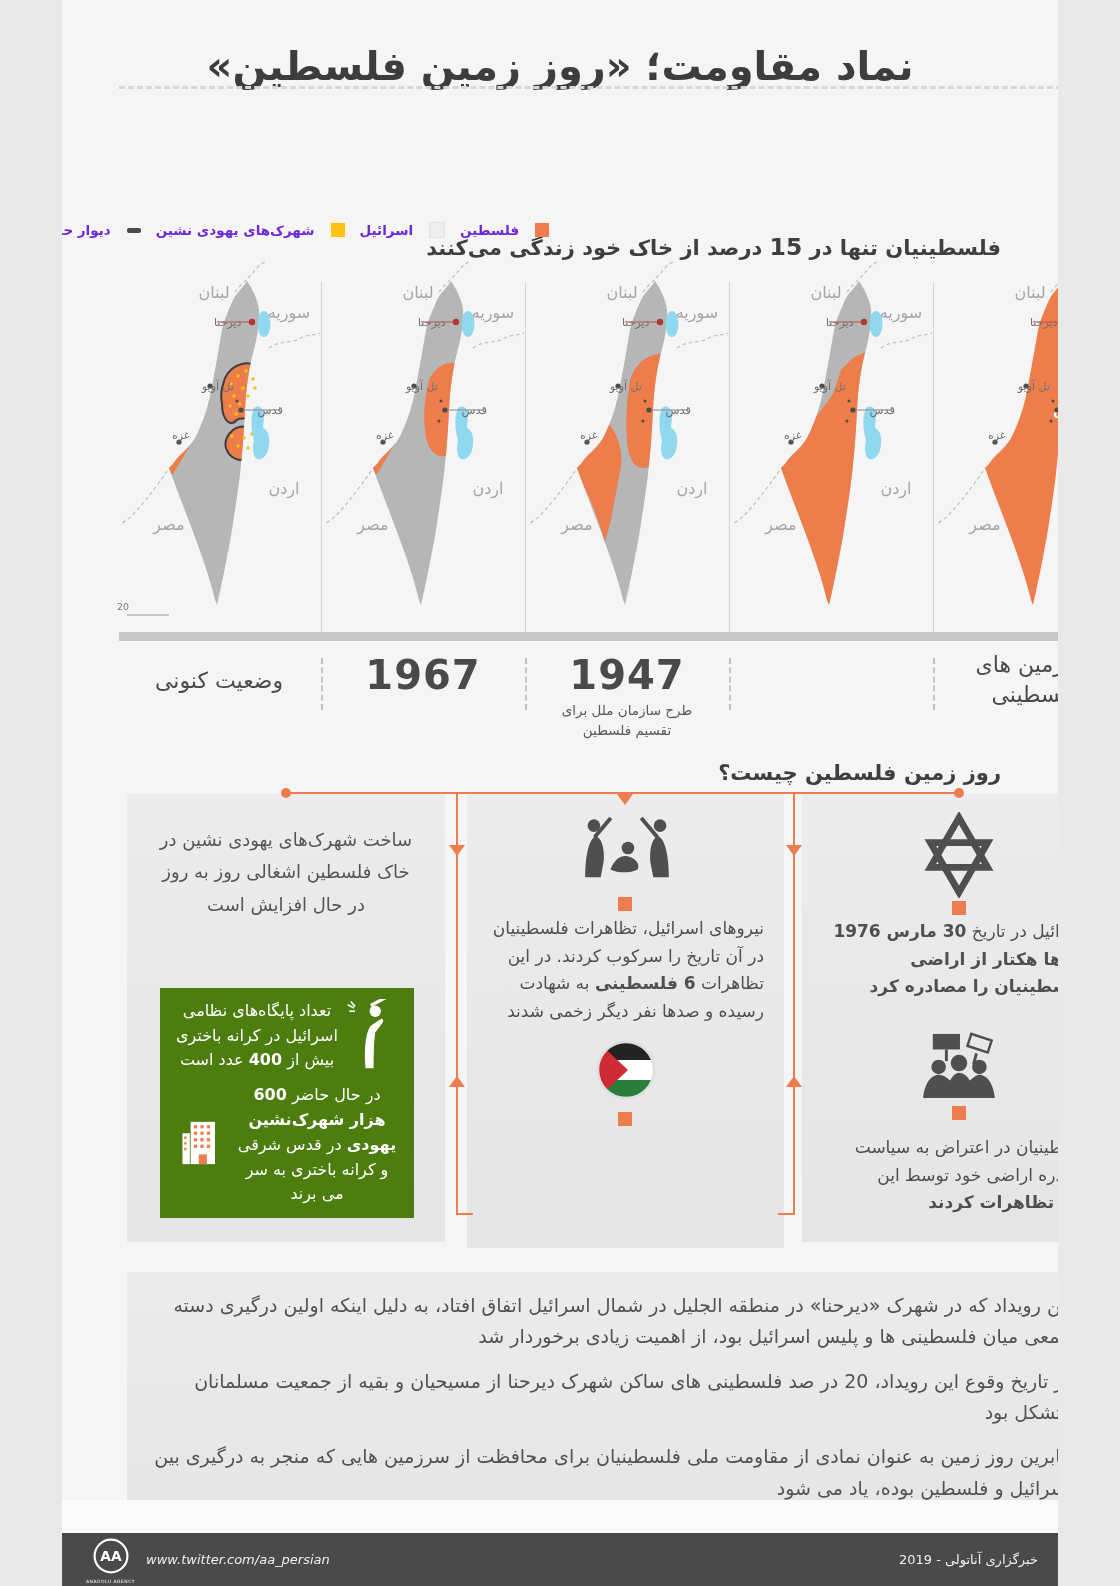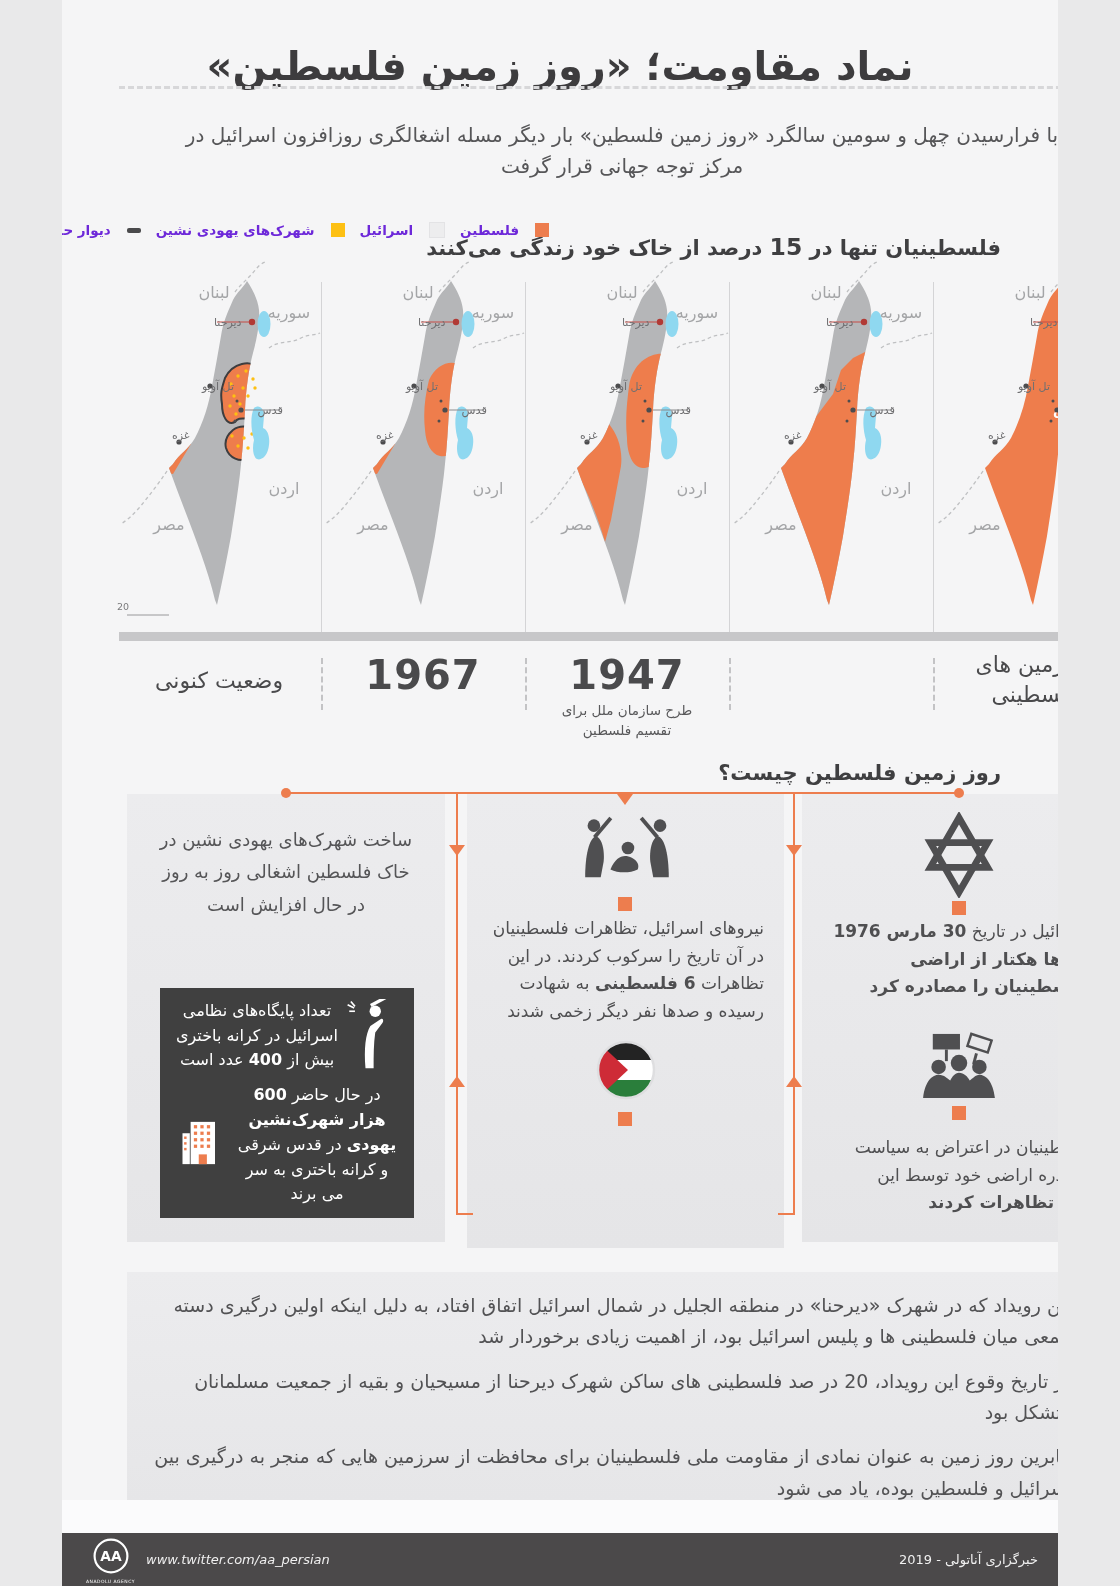--- a/index.html
+++ b/index.html
@@ -38,21 +38,21 @@
   
   .what-heading{top:744px;right:57px;font-size:21px;font-weight:bold;color:#3f3f41;}
   .col{background:linear-gradient(#ececee,#e5e5e7);}
   .col-par{font-size:17px;line-height:1.62;color:#4f4f51;text-align:right;}
   .osq{background:#ed7d4e;width:14px;height:14px;}
   .conn{background:#ed7d4e;}
   .conn-dot{width:10px;height:10px;border-radius:50%;background:#ed7d4e;}
   .arrow-down{width:0;height:0;border-left:8px solid transparent;border-right:8px solid transparent;border-top:11px solid #ed7d4e;}
   .arrow-up{width:0;height:0;border-left:8px solid transparent;border-right:8px solid transparent;border-bottom:11px solid #ed7d4e;}
 
-  .orange-box{background:#404040;color:#fff;padding:16px 16px;box-sizing:border-box;}
+  .orange-box{background:#4d7c0f;color:#fff;padding:16px 16px;box-sizing:border-box;}
   .ob-item{display:flex;align-items:center;gap:8px;}
   .ob-text{font-size:16px;line-height:1.55;text-align:center;flex:1;}
 
   
   .notes-panel{top:1272px;left:65px;width:990px;height:228px;background:linear-gradient(#ececee,#e6e6e8);box-sizing:border-box;padding:18px 26px;display:flex;flex-direction:column;gap:13px;}
   .note-row{display:flex;gap:8px;align-items:flex-start;}
   .note-marker{width:11px;height:11px;background:#ed7d4e;margin-top:9px;flex:0 0 auto;}
   .note-text{font-size:19px;line-height:1.65;color:#525254;text-align:right;}
 
   
@@ -133,21 +133,20 @@
         <circle cx="121" cy="188" r="1.7"></circle>
           <circle cx="131" cy="190" r="1.7"></circle>
           <circle cx="115" cy="178" r="1.7"></circle>
         <circle cx="135" cy="176" r="1.7"></circle>
       </g>
     </defs>
   </svg>
 
   <h1 class="abs title">نماد مقاومت؛ «روز زمین فلسطین»</h1>
   <div class="abs dashed-sep"></div>
-  <p class="abs subtitle">با فرارسیدن چهل و سومین سالگرد «روز زمین فلسطین» بار دیگر مسله اشغالگری روزافزون اسرائیل در مرکز توجه جهانی قرار گرفت</p>
 
   <h2 class="abs land-heading">فلسطینیان تنها در <b>15</b> درصد از خاک خود زندگی می‌کنند</h2>
   <div class="abs legend">
     <span class="legend-item">
         <span class="sw sw-palestine"></span>
         <span>فلسطین</span>
       </span>
     <span class="legend-item">
         <span class="sw sw-israel"></span>
         <span>اسرائیل</span>

